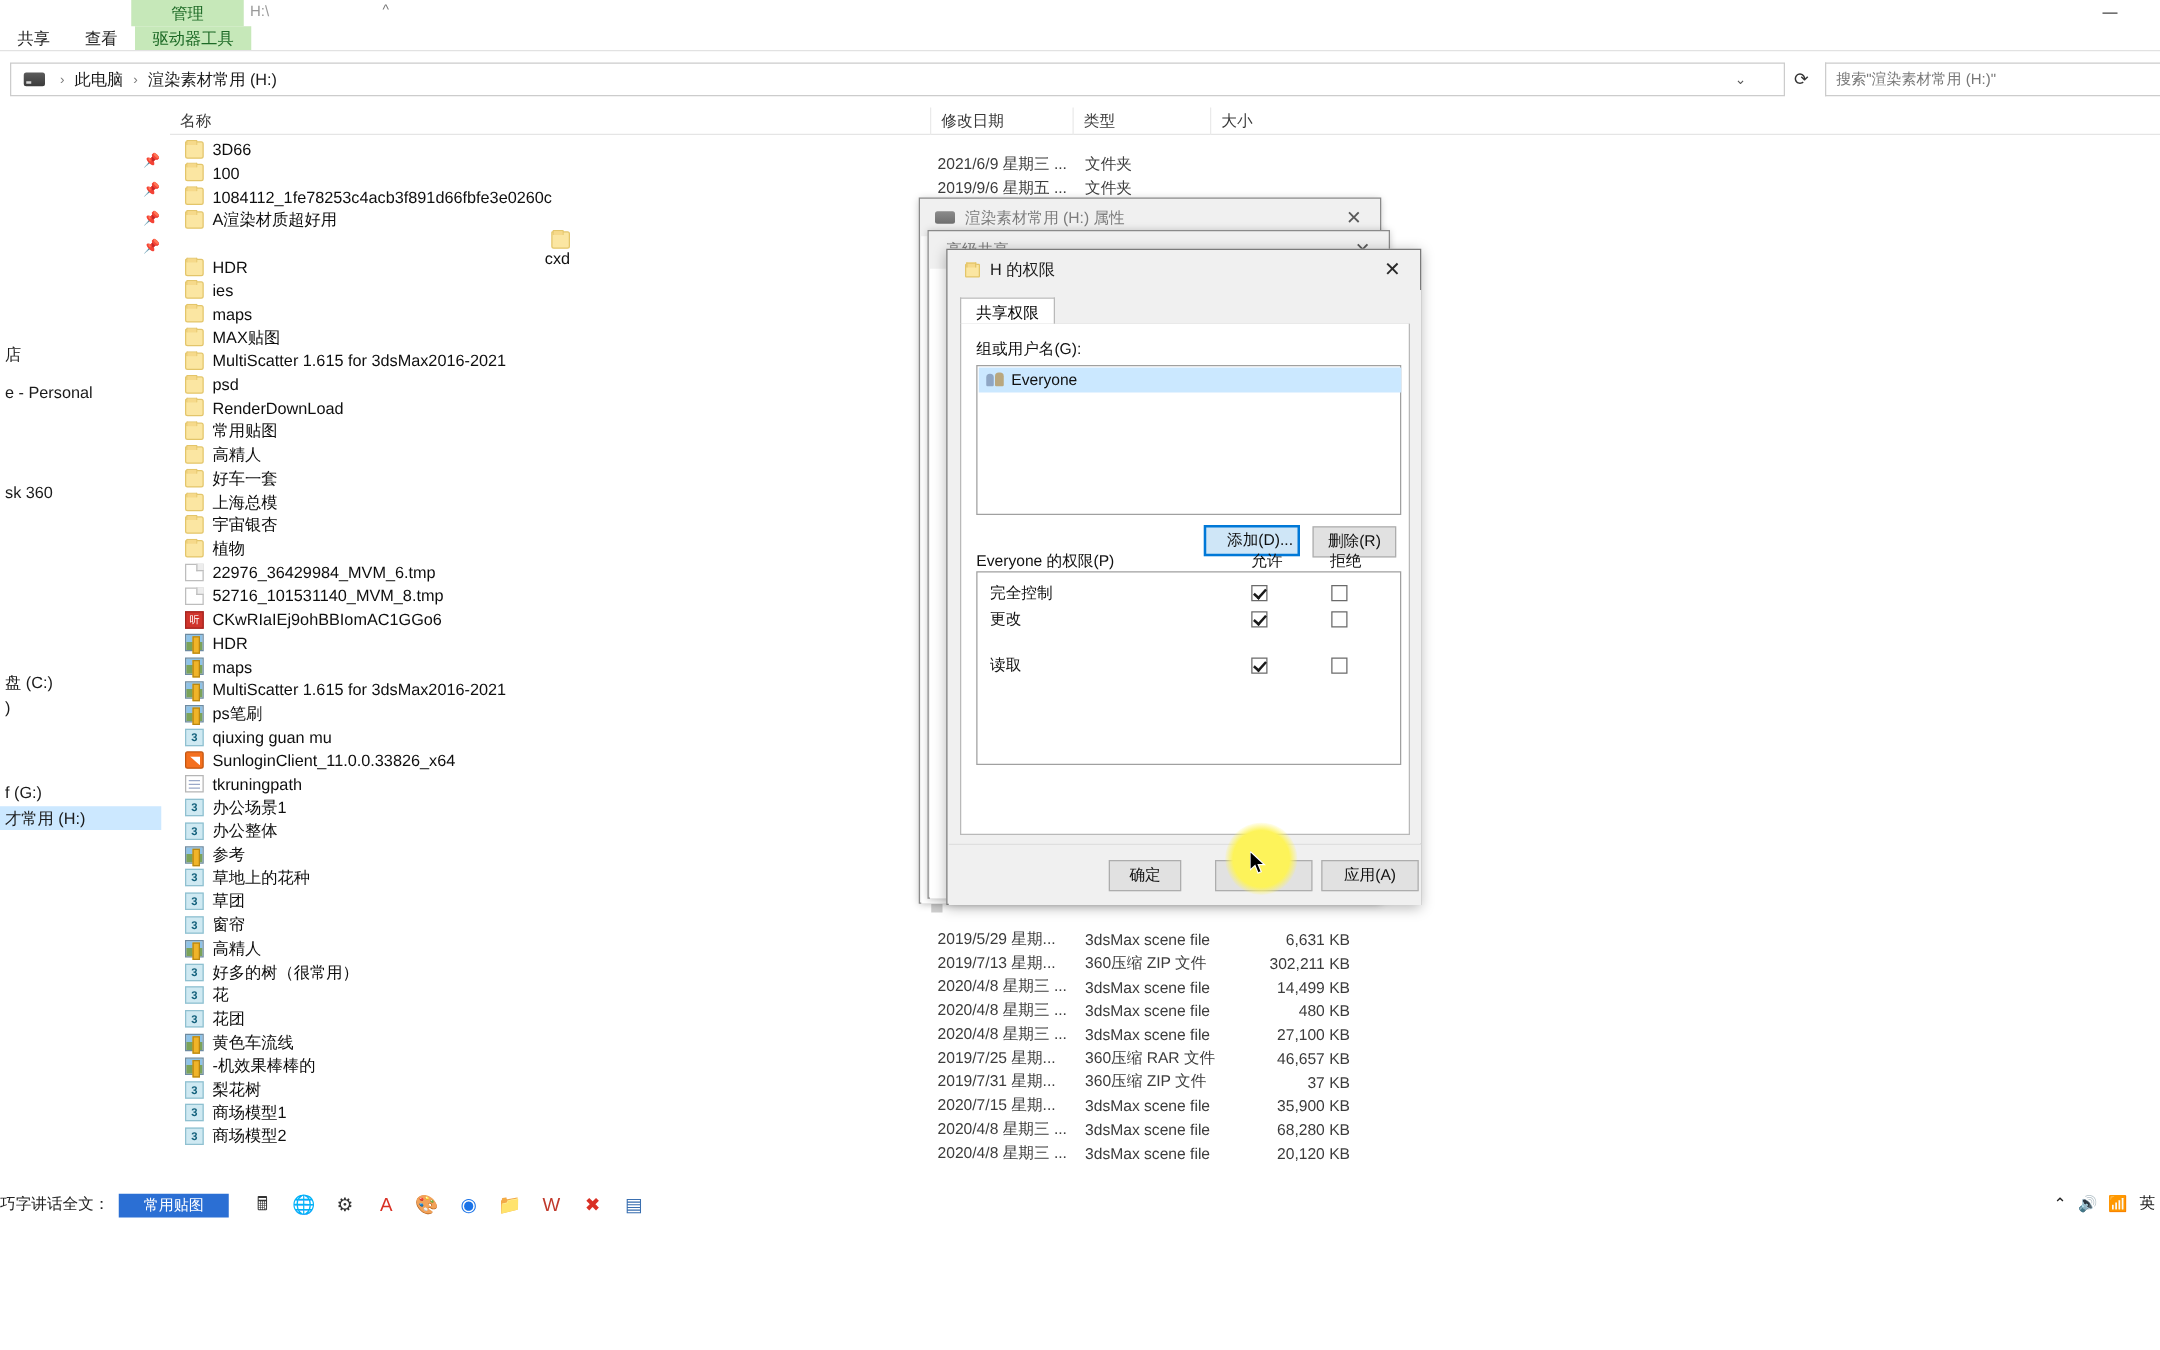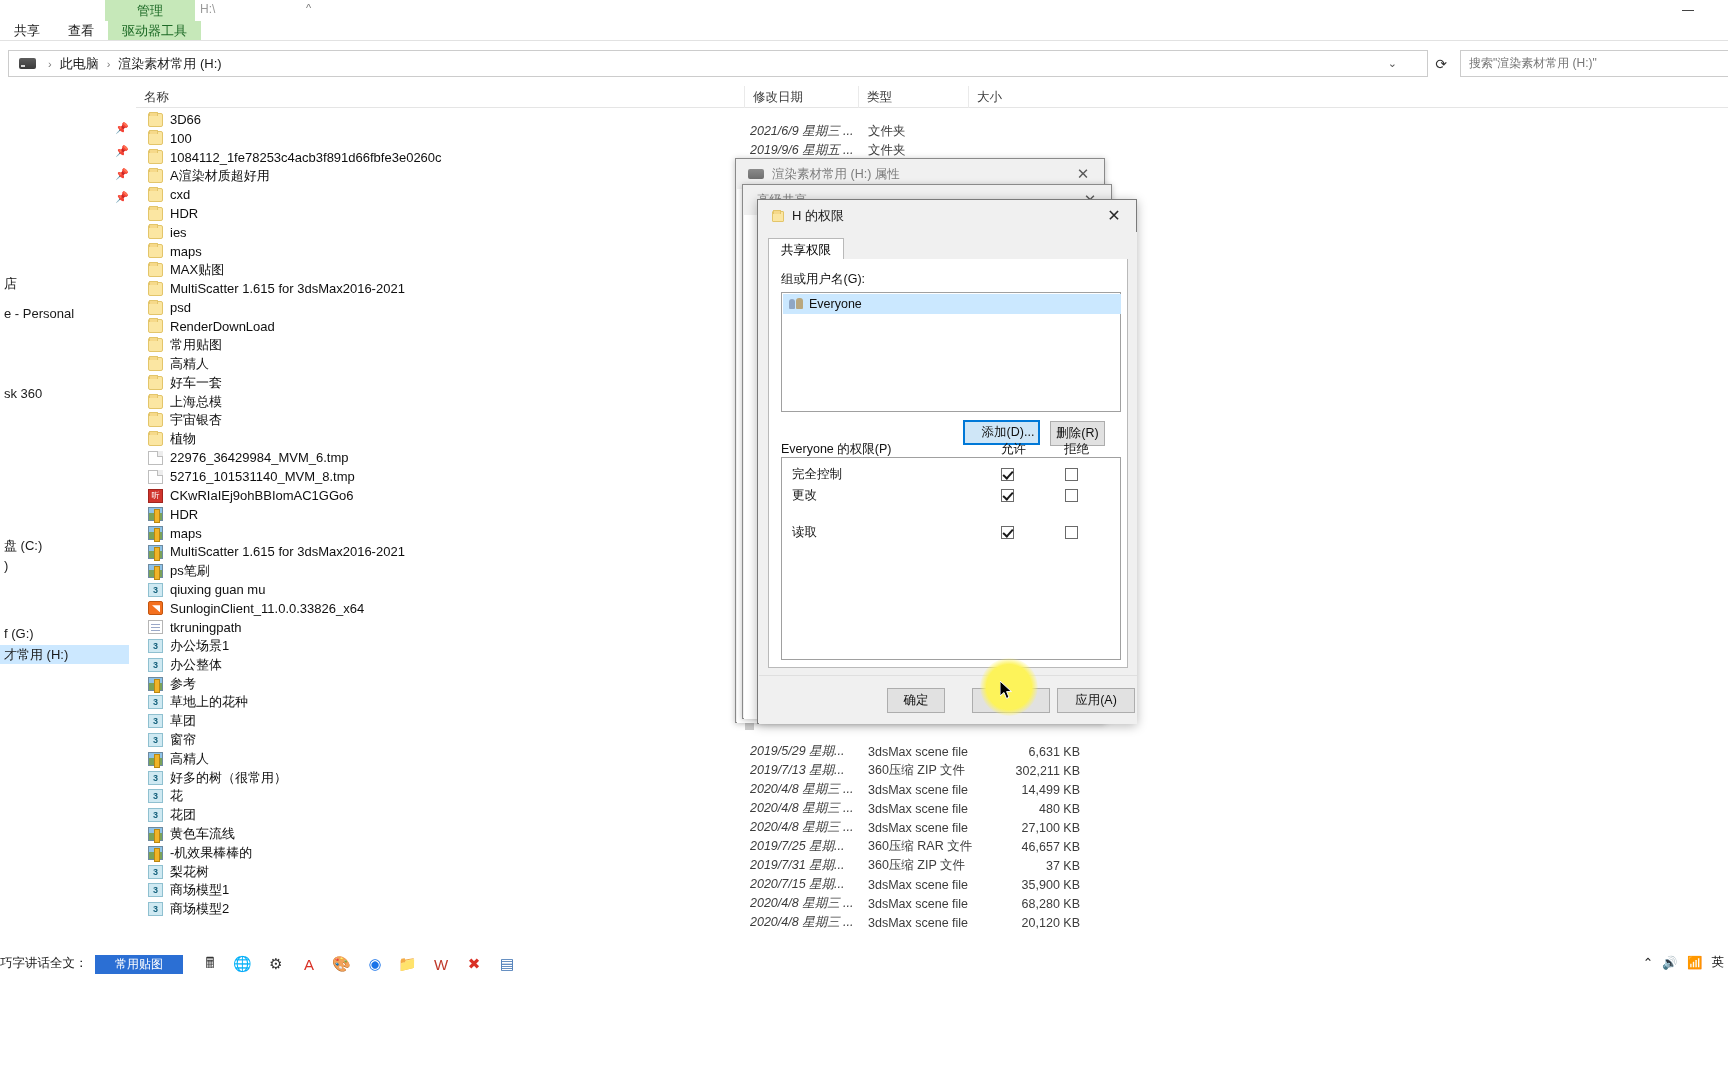--- a/index.html
+++ b/index.html
@@ -85,21 +85,21 @@
   .ic-max { background:#cfe9f2; border:1px solid #8fc0d0; color:#14617c; font-size:9px; font-weight:bold;
             display:flex; align-items:center; justify-content:center; }
   
   .ic-orange { background:#f4701f; border:1px solid #c2550f; border-radius:2px; }
   .ic-orange:after { content:""; position:absolute; left:3px; top:3px; width:8px; height:7px;
                      background:#fff; clip-path:polygon(0 0,100% 0,100% 100%); }
 
   
   #details { position:absolute; left:750px; top:110px; width:980px; height:830px; overflow:hidden; }
   .drow { position:absolute; left:0; height:19px; display:flex; align-items:center; font-size:12.5px; color:#3c3c3c; }
-  .dcell-date { width:118px; white-space:nowrap; overflow:hidden;font-style:italic; }
+  .dcell-date { width:118px; white-space:nowrap; overflow:hidden; }
   .dcell-type { width:130px; white-space:nowrap; overflow:hidden; }
   .dcell-size { width:82px; text-align:right; white-space:nowrap; }
 
   
   #vscroll { position:absolute; left:744px; top:110px; width:11px; height:830px; background:#ffffff; }
   #vscroll-thumb { position:absolute; left:1px; top:530px; width:9px; height:90px; background:#cdcdcd; }
 
   
   #dlg-props { position:absolute; left:735px; top:158px; width:370px; height:565px;
                background:#f0f0f0; border:1px solid #8a8a8a; box-shadow:0 1px 6px rgba(0,0,0,.25); }
@@ -148,21 +148,21 @@
                     background:#8fa6c4; border-radius:3px 3px 1px 1px; }
   .user-ic:after { content:""; position:absolute; right:0; top:0; width:7px; height:11px;
                    background:#b9a77e; border-radius:3px 3px 1px 1px; }
   .user-name { font-size:12.5px; color:#111; }
 
   .dlgbtn { position:absolute; height:25px; background:#e1e1e1; border:1px solid #adadad;
             display:flex; align-items:center; justify-content:center; font-size:12.5px; color:#111; }
   .dlgbtn.focus { border:2px solid #0078d7; background:#cfe6f7; }
 
   
-  #perm-table { position:absolute; left:12px; top:198px; width:340px; height:203px;
+  #perm-table { position:absolute; left:12px; top:198px; width:340px; height:155px;
                 background:#ffffff; border:1px solid #a0a0a0; }
   .pt-row { position:absolute; left:0; width:338px; height:21px; display:flex; align-items:center; }
   .pt-name { position:absolute; left:10px; font-size:12.5px; color:#111; }
   .cbx { position:absolute; width:13px; height:13px; background:#fff; border:1px solid #6a6a6a; }
   .cbx.on:after { content:""; position:absolute; left:3px; top:0px; width:4px; height:8px;
                   border:solid #1a1a1a; border-width:0 2px 2px 0; transform:rotate(42deg); }
   #perm-hdr-allow, #perm-hdr-deny { position:absolute; top:182px; font-size:12.5px; color:#111; }
 
   
   #perm-footer { position:absolute; left:1px; top:475px; width:378px; height:49px; background:#f0f0f0;
@@ -240,21 +240,21 @@
       <span class="fname">100</span>
     </div>
     <div class="frow" style="top: 37.6px;">
       <span class="ic ic-folder"></span>
       <span class="fname">1084112_1fe78253c4acb3f891d66fbfe3e0260c</span>
     </div>
     <div class="frow" style="top: 56.4px;">
       <span class="ic ic-folder"></span>
       <span class="fname">A渲染材质超好用</span>
     </div>
-    <div class="frow" style="top: 75.2px;">
+    <div class="frow" style="top: 75.2px; flex-direction: column;">
       <span class="ic ic-folder"></span>
       <span class="fname">cxd</span>
     </div>
     <div class="frow" style="top: 94px;">
       <span class="ic ic-folder"></span>
       <span class="fname">HDR</span>
     </div>
     <div class="frow" style="top: 112.8px;">
       <span class="ic ic-folder"></span>
       <span class="fname">ies</span>
@@ -504,21 +504,21 @@
       <div class="perm-label" style="left:12px; top:12px;">组或用户名(G):</div>
 
       <div id="users-list">
         <div class="user-row">
           <span class="user-ic"></span>
           <span class="user-name">Everyone</span>
         </div>
       </div>
 
       <div class="dlgbtn focus" style="left:194px; top:161px; width:77px;padding-left:13px;">添加(D)...</div>
-      <div class="dlgbtn" style="left:281px; top:162px; width:55px;">删除(R)</div>
+      <div class="dlgbtn" style="left:281px; top:162px; width:67px;">删除(R)</div>
 
       <div class="perm-label" style="left:12px; top:182px;">Everyone 的权限(P)</div>
       <div id="perm-hdr-allow" style="left:232px;">允许</div>
       <div id="perm-hdr-deny" style="left:295px;">拒绝</div>
 
       <div id="perm-table">
           <div class="pt-row" style="top: 6px;">
             <span class="pt-name">完全控制</span>
             <span class="cbx on" style="left: 219px; top: 4px;"></span>
             <span class="cbx" style="left: 283px; top: 4px;"></span>

